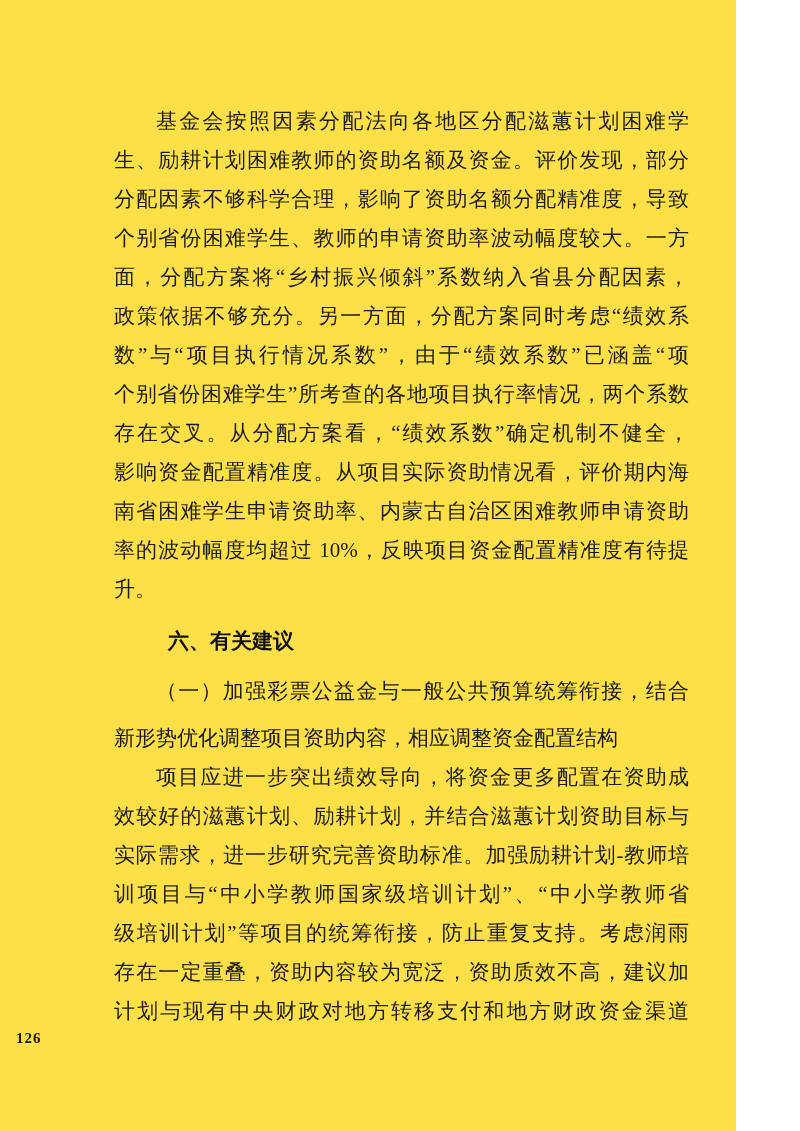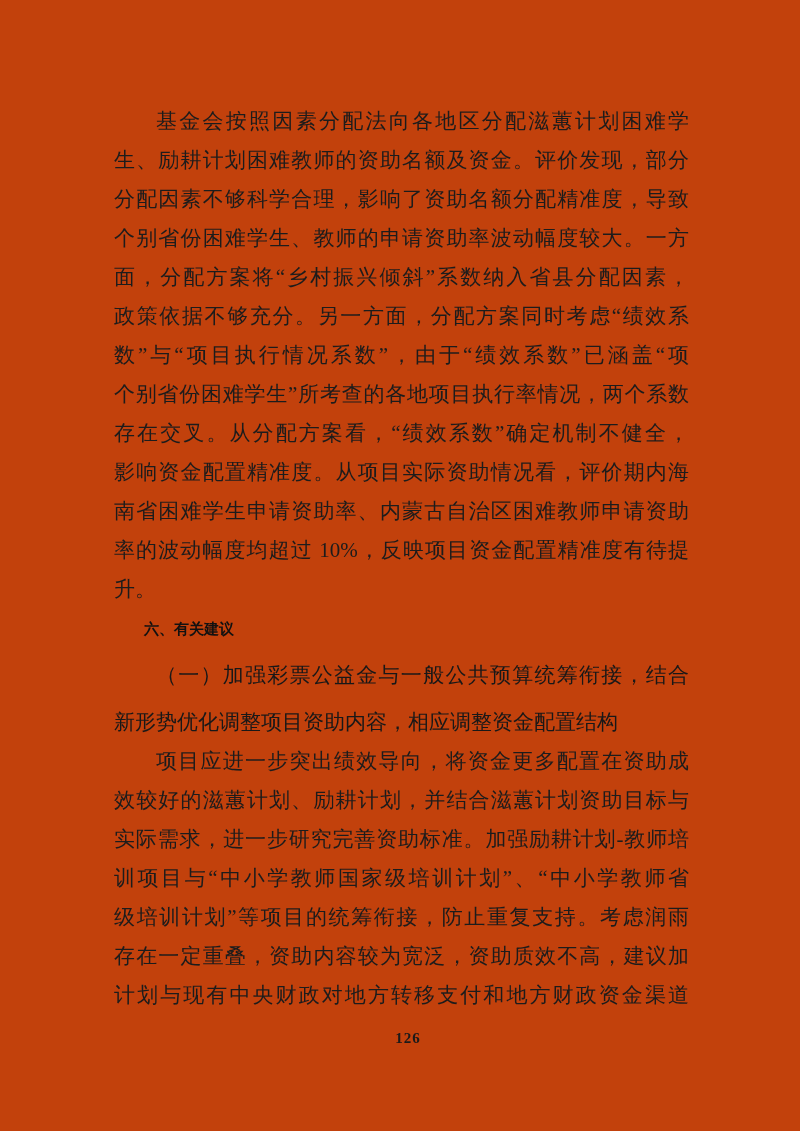--- a/index.html
+++ b/index.html
@@ -2,23 +2,23 @@
 <html><head>
 <meta charset="utf-8">
 <style>
   html, body {
     margin: 0;
     padding: 0;
     background: #ffffff;
   }
   .page {
     position: relative;
-    width: 800px;
+    width: 736px;
     height: 1131px;
-    background: #c2410c;
+    background: #fde047;
     overflow: hidden;
     font-family: "Liberation Serif", serif;
     color: #1c1c1c;
     text-decoration: underline;
   }
   .text-block {
     position: absolute;
     left: 114px;
     top: 102px;
     width: 575px;
@@ -37,39 +37,39 @@
     text-align: left;
     text-align-last: left;
   }
   .indent {
     text-indent: 2em;
   }
   .heading {
     font-family: "Liberation Sans", sans-serif;
     font-weight: bold;
     color: #111111;
-    font-size: 15px;
+    font-size: 21px;
     line-height: 39px;
     height: 39px;
-    margin: 0;
+    margin: 12px;
     text-indent: 2em;
     text-align: center;
     text-align-last: left;
   }
   .kaiti {
     
     color: #181818;
     margin-top: 8px;
   }
   .page-number {
     position: absolute;
     top: 1030px;
-    left: 8px;
+    left: 16px;
     width: 100%;
-    text-align: center;
+    text-align: left;
     font-family: "Liberation Serif", serif;
     font-weight: bold;
     font-size: 15px;
     letter-spacing: 1px;
     color: #1a1a1a;
   }
 </style>
 </head>
 <body>
 

